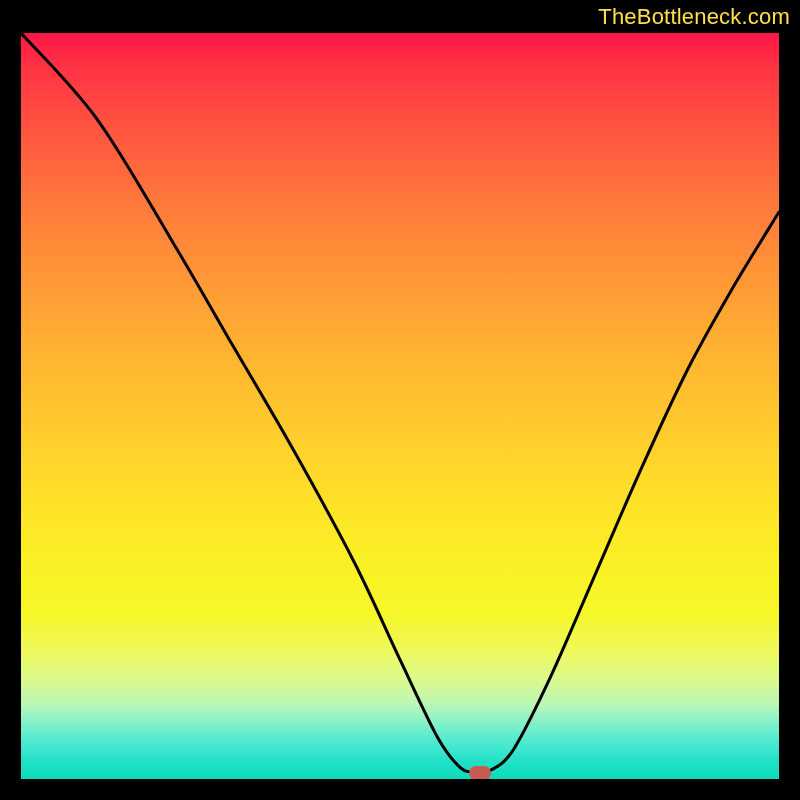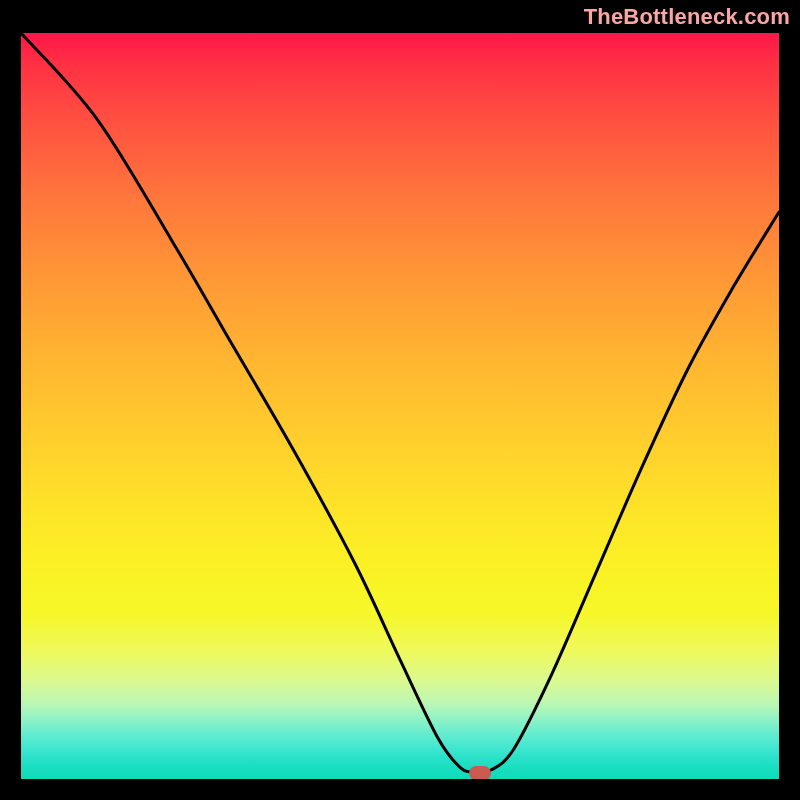--- a/index.html
+++ b/index.html
@@ -16,23 +16,23 @@
     top: 0;
     left: 0;
     width: 800px;
     height: 800px;
     background: #000;
   }
   .watermark {
     position: absolute;
     top: 4px;
     right: 10px;
-    color: #fca5a5;
+    color: #fde047;
     font-size: 22px;
-    font-weight: 700;
+    font-weight: 400;
     letter-spacing: 0.2px;
     z-index: 5;
   }
   .plot-area {
     position: absolute;
     left: 21px;
     top: 33px;
     width: 758px;
     height: 746px;
     overflow: hidden;

